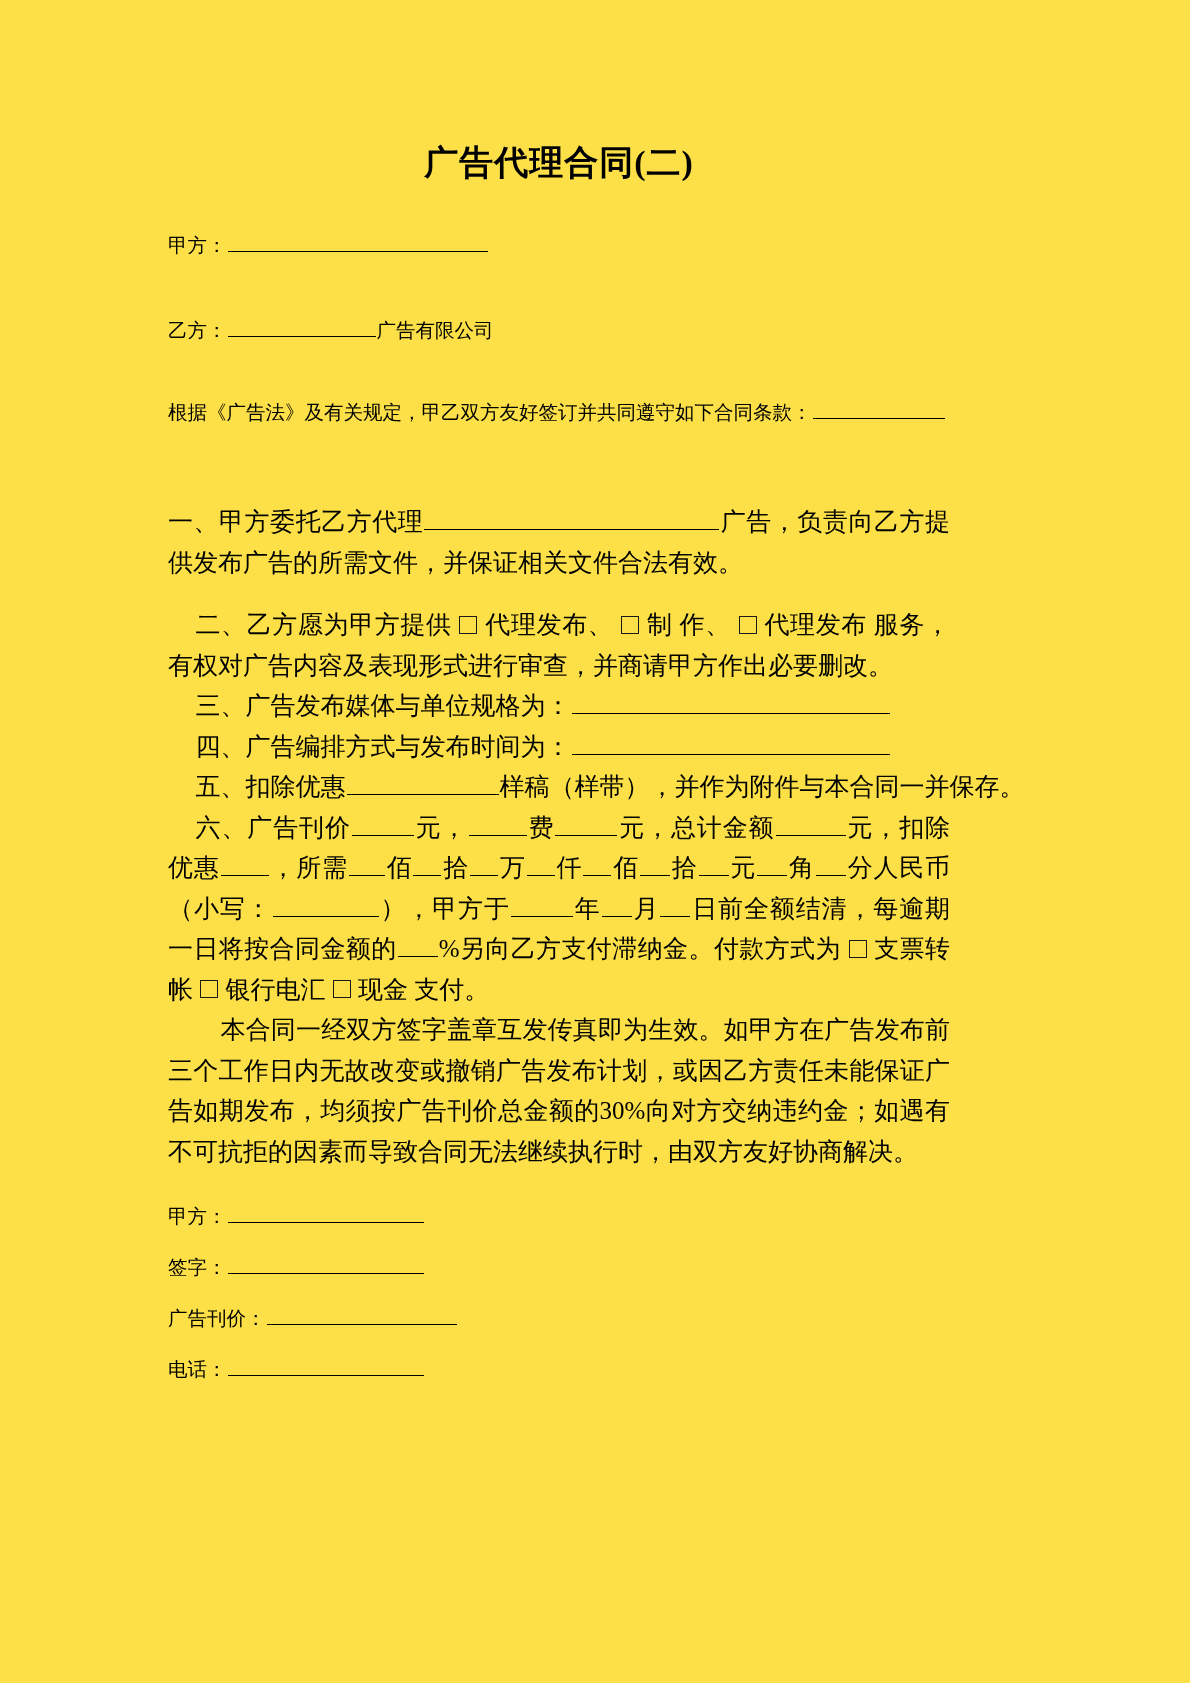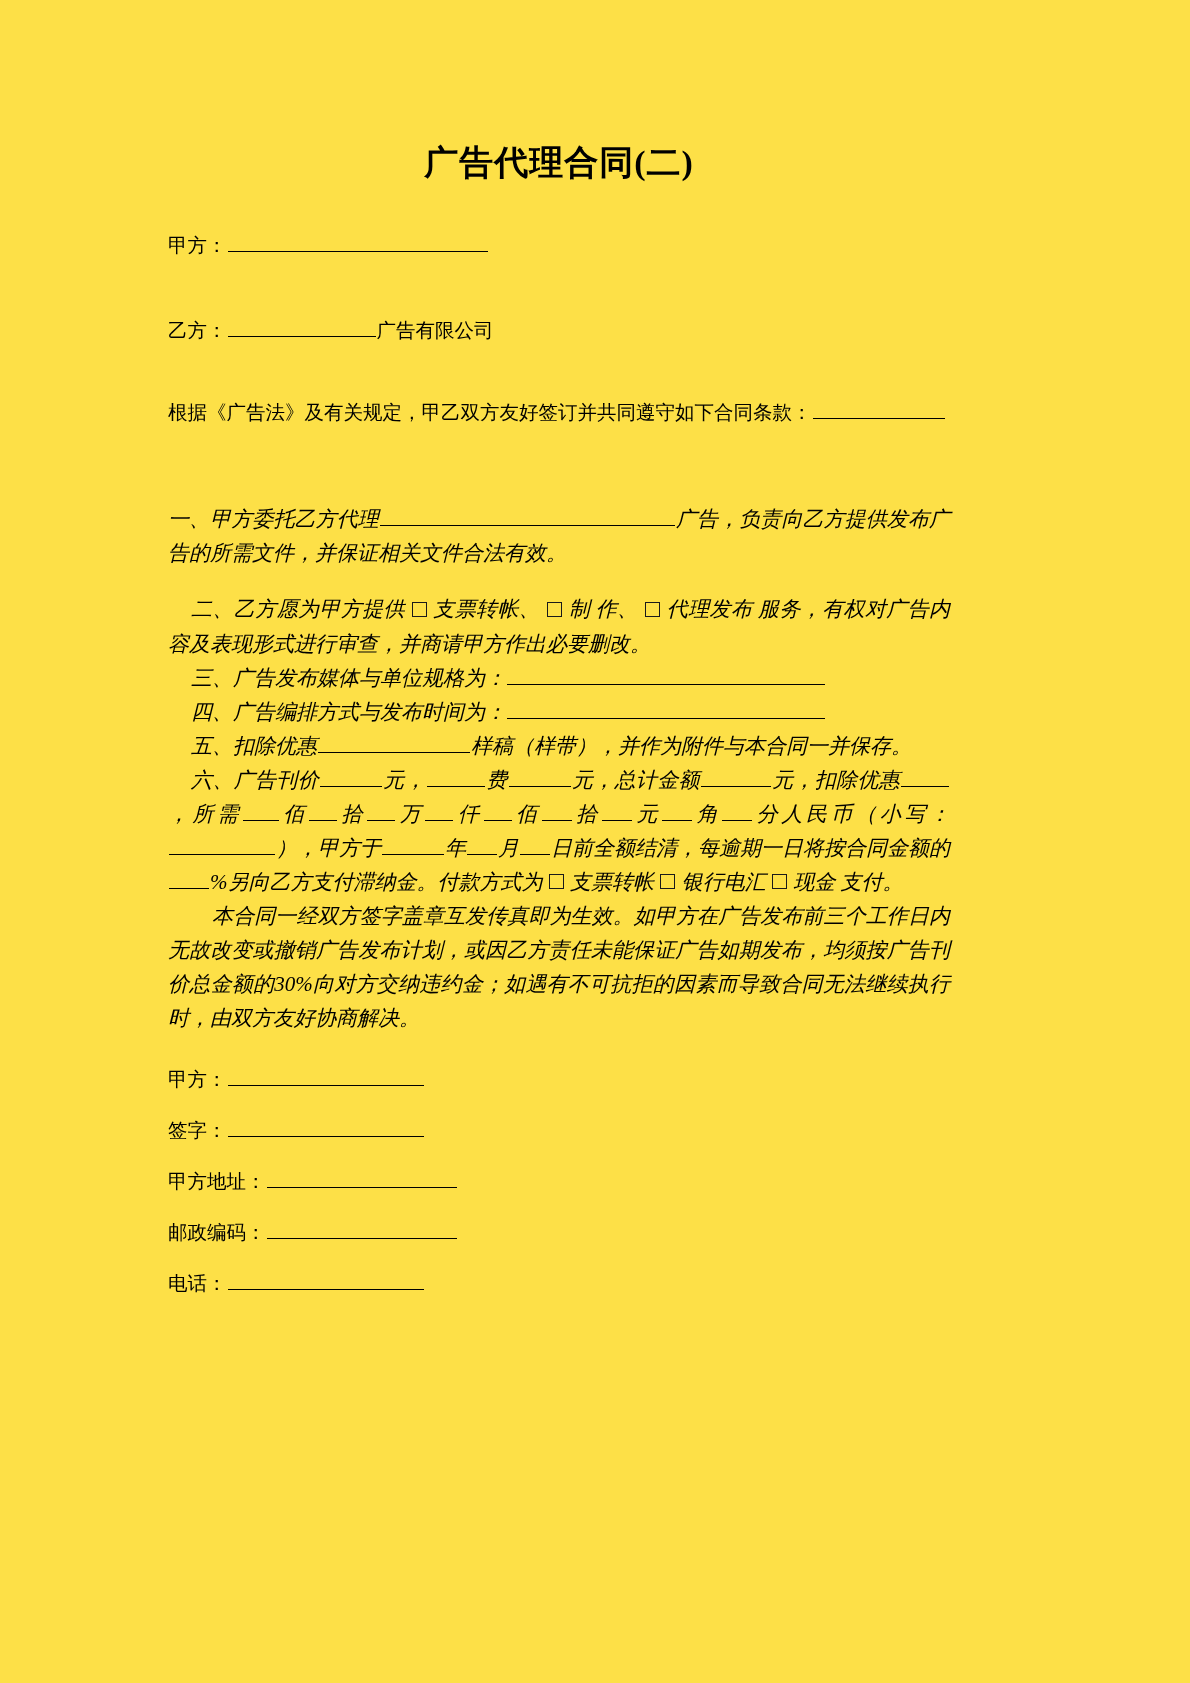--- a/index.html
+++ b/index.html
@@ -73,24 +73,23 @@
   .u-90  { width: 92px; }
   .u-105 { width: 106px; }
   .u-150 { width: 152px; }
   .u-190 { width: 190px; }
   .u-60  { width: 62px; }
   .u-70  { width: 70px; }
   .u-40  { width: 40px; }
 
   
   .clauses {
-    font-size: 21px;
+    font-size: 25px;
     line-height: 1.62;
     text-align: justify;
-    font-style: italic;
   }
   .clause {
     margin: 0;
     text-indent: 0;
   }
   .clause.indent {
     text-indent: 1.1em;
   }
   .cbox {
     display: inline-block;
@@ -135,41 +134,40 @@
     <div class="sp-3"></div>
 
     <p class="hdr-line"><span>根据《广告法》及有关规定，甲乙双方友好签订并共同遵守如下合同条款：</span><span class="blank u-130"></span></p>
 
     <div class="sp-4"></div>
 
     <div class="clauses">
 
       <p class="clause"><span>一、甲方委托乙方代理</span><span class="blank u-295"></span><span>广告，负责向乙方提供发布广告的所需文件，并保证相关文件合法有效。</span></p>
 
-      <p class="clause indent" style="margin-top:22px;"><span>二、乙方愿为甲方提供</span>&nbsp;<span class="cbox"></span>&nbsp;<span>支票转帐、</span>&nbsp;<span class="cbox"></span>&nbsp;<span>制 作、</span>&nbsp;<span class="cbox"></span>&nbsp;<span>代理发布</span>&nbsp;<span>服务，有权对广告内容及表现形式进行审查，并商请甲方作出必要删改。</span></p>
+      <p class="clause indent" style="margin-top:22px;"><span>二、乙方愿为甲方提供</span>&nbsp;<span class="cbox"></span>&nbsp;<span>代理发布、</span>&nbsp;<span class="cbox"></span>&nbsp;<span>制 作、</span>&nbsp;<span class="cbox"></span>&nbsp;<span>代理发布</span>&nbsp;<span>服务，有权对广告内容及表现形式进行审查，并商请甲方作出必要删改。</span></p>
 
       <p class="clause indent nb"><span>三、广告发布媒体与单位规格为：</span><span class="blank u-310"></span></p>
 
       <p class="clause indent nb"><span>四、广告编排方式与发布时间为：</span><span class="blank u-310"></span></p>
 
       <p class="clause indent nb"><span>五、扣除优惠</span><span class="blank u-150"></span><span>样稿（样带），并作为附件与本合同一并保存。</span></p>
 
       <p class="clause indent"><span>六、广告刊价</span><span class="blank u-60"></span><span>元，</span><span class="blank u-58"></span><span>费</span><span class="blank u-60"></span><span>元，总计金额</span><span class="blank u-70"></span><span>元，扣除优惠</span><span class="blank u-48"></span><span>，所需</span><span class="blank u-36"></span><span>佰</span><span class="blank u-28"></span><span>拾</span><span class="blank u-28"></span><span>万</span><span class="blank u-28"></span><span>仟</span><span class="blank u-28"></span><span>佰</span><span class="blank u-30"></span><span>拾</span><span class="blank u-30"></span><span>元</span><span class="blank u-30"></span><span>角</span><span class="blank u-30"></span><span>分人民币（小写：</span><span class="blank u-105"></span><span>），甲方于</span><span class="blank u-60"></span><span>年</span><span class="blank u-30"></span><span>月</span><span class="blank u-30"></span><span>日前全额结清，每逾期一日将按合同金额的</span><span class="blank u-40"></span><span>%另向乙方支付滞纳金。付款方式为</span>&nbsp;<span class="cbox"></span>&nbsp;<span>支票转帐</span>&nbsp;<span class="cbox"></span>&nbsp;<span>银行电汇</span>&nbsp;<span class="cbox"></span>&nbsp;<span>现金</span>&nbsp;<span>支付。</span></p>
 
       <p class="clause" style="text-indent:2.1em;"><span>本合同一经双方签字盖章互发传真即为生效。如甲方在广告发布前三个工作日内无故改变或撤销广告发布计划，或因乙方责任未能保证广告如期发布，均须按广告刊价总金额的30%向对方交纳违约金；如遇有不可抗拒的因素而导致合同无法继续执行时，由双方友好协商解决。</span></p>
     </div>
 
     <div class="sig">
       <p class="sig-line"><span>甲方：</span><span class="blank u-200"></span></p>
 
       <p class="sig-line"><span>签字：</span><span class="blank u-200"></span></p>
 
 
-      <p class="sig-line"><span>甲方地址：</span><span class="blank u-190"></span></p>
+      <p class="sig-line"><span>广告刊价：</span><span class="blank u-190"></span></p>
 
-      <p class="sig-line"><span>邮政编码：</span><span class="blank u-190"></span></p>
 
 
       <p class="sig-line"><span>电话：</span><span class="blank u-200"></span></p>
     </div>
 
   </div>
 </div>
 
 </body></html>

